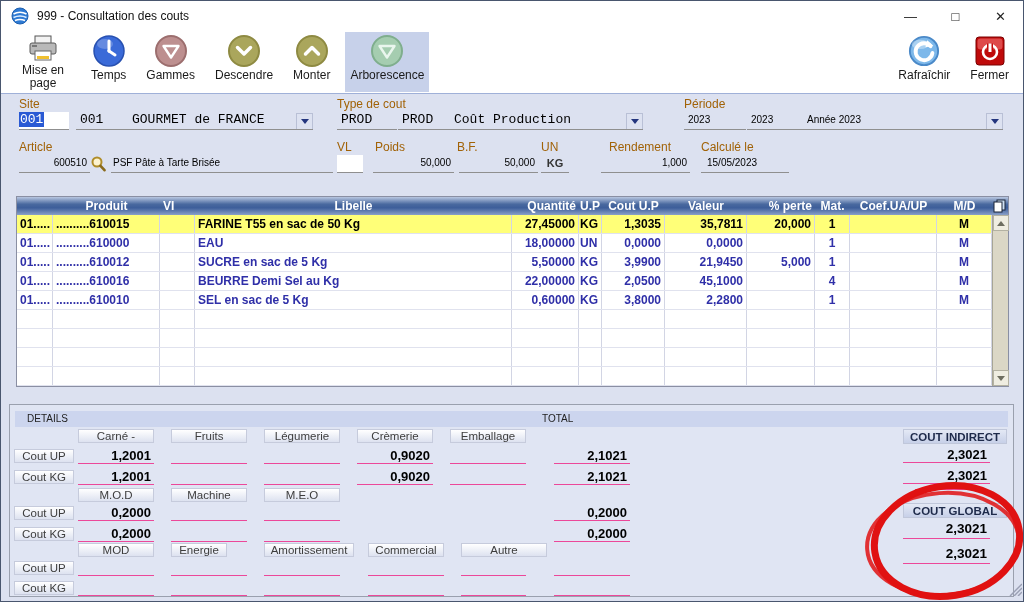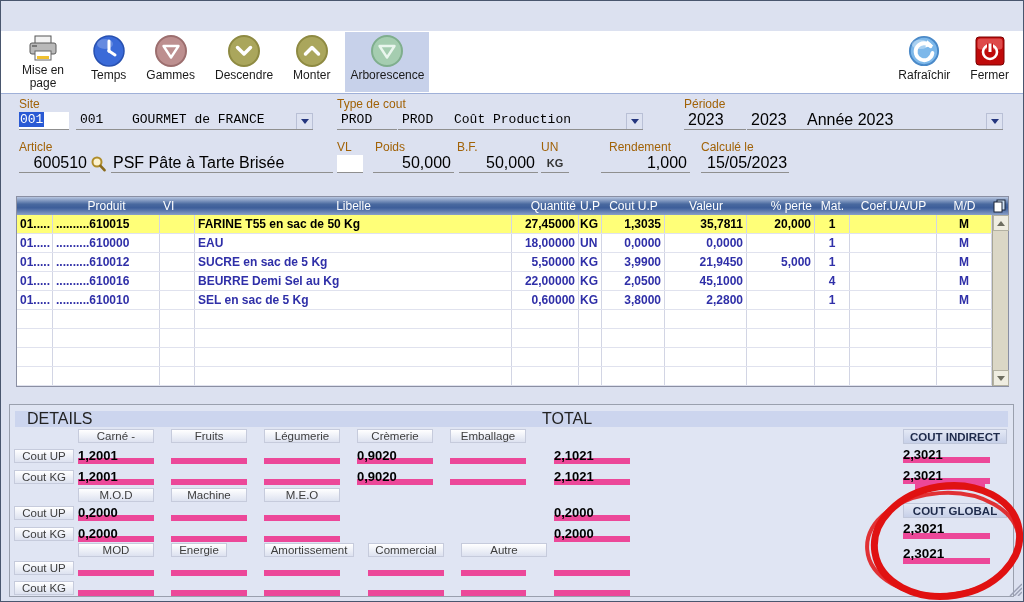--- a/index.html
+++ b/index.html
@@ -18,76 +18,92 @@
            display:flex;align-items:stretch;padding:0 4px;}
   .tb-btn{display:flex;flex-direction:column;align-items:center;justify-content:flex-start;margin:1px 5px;padding:1px 5px 2px;
           font-size:12px;color:#1a1a1a;text-align:center;line-height:13px;}
   .tb-btn .ticon{height:36px;display:flex;align-items:center;}
   .tb-btn.selected{background:#c7d1ea;}
   .tb-btn.narrow{max-width:56px;}
   .tb-right{margin-left:auto;display:flex;}
 
   
   .flabel{position:absolute;font-size:12px;color:#a16207;white-space:nowrap;}
-  .ffield{position:absolute;height:17px;line-height:16px;border-bottom:1px solid #8f8f8f;font-size:16px;color:#000;
+  .ffield{position:absolute;height:17px;line-height:16px;border-bottom:1px solid #8f8f8f;font-size:10px;color:#000;
           white-space:nowrap;overflow:hidden;}
   .ffield.white{background:#fff;}
   .mono{font-family:"Liberation Mono","DejaVu Sans Mono",monospace;font-size:13px;}
   .rt{text-align:right;padding-right:3px;}
   .sel-text{background:#2a5ad4;color:#fff;padding:0 1px;}
   .combo-arrow{position:absolute;right:0;top:1px;width:15px;height:15px;background:#dde2f1;border:1px solid #b9c0d6;
                display:flex;align-items:center;justify-content:center;}
   .combo-arrow i{display:block;width:0;height:0;border-left:4px solid transparent;border-right:4px solid transparent;
                  border-top:5px solid #23357e;}
   .code-span{display:inline-block;width:52px;padding-left:4px;}
   .mag{position:absolute;}
 
   
   .table-wrap{position:absolute;left:15px;top:195px;width:993px;height:191px;background:#fff;border:1px solid #8a8fa3;box-sizing:border-box;}
   .thead{position:relative;height:18px;display:flex;background:linear-gradient(#b9c7e1 0%,#49699f 40%,#3d5e9a 60%,#8aa0c8 100%);
-         color:#fff;font-weight:400;font-size:12px;align-items:flex-end;}
+         color:#fff;font-weight:700;font-size:12px;align-items:flex-end;}
   .tbody-area{display:flex;height:171px;}
   .rows{width:975px;}
   .trow{height:19px;display:flex;font-size:12px;font-weight:700;color:#2f2fa8;border-bottom:1px solid #e0e2ee;box-sizing:border-box;}
   .td{border-right:1px solid #d2d5e4;padding:0 3px;display:flex;align-items:center;overflow:hidden;white-space:nowrap;box-sizing:border-box;height:100%;}
   .thead .td{border-right:none;height:18px;}
   .trow.sel .td{background:#ffff78;color:#000;}
   .w0{width:36px}.w1{width:107px}.w2{width:35px}.w3{width:317px}.w4{width:67px}.w5{width:23px}
   .w6{width:63px}.w7{width:82px}.w8{width:68px}.w9{width:35px}.w10{width:87px}.w11{width:55px}
   .ar{justify-content:flex-end}.ac{justify-content:center}
   .vscroll{position:relative;width:18px;background:#dbd7c6;border-left:1px solid #a7a595;box-sizing:border-box;}
   .sarrow{position:absolute;left:0;width:16px;height:16px;background:#efede1;border:1px solid #b3b1a2;
           display:flex;align-items:center;justify-content:center;box-sizing:border-box;}
   .sarrow.up{top:0}.sarrow.down{bottom:0}
   .tri-up{width:0;height:0;border-left:4px solid transparent;border-right:4px solid transparent;border-bottom:5px solid #6e6e60;}
   .tri-down{width:0;height:0;border-left:4px solid transparent;border-right:4px solid transparent;border-top:5px solid #6e6e60;}
   .thead-icon{position:absolute;right:2px;top:2px;}
 
   
   .details{position:absolute;left:8px;top:403px;width:1005px;height:193px;border:1px solid #9aa0ae;background:#e0e5f3;box-sizing:border-box;}
-  .d-strip{position:absolute;left:5px;top:6px;right:5px;height:16px;background:#ccd5ee;font-size:16px;color:#222;line-height:16px;}
+  .d-strip{position:absolute;left:5px;top:6px;right:5px;height:16px;background:#ccd5ee;font-size:10px;color:#222;line-height:16px;}
   .d-strip .dt{margin-left:12px;}
   .d-strip .tt{position:absolute;left:527px;top:0;}
   .chip{position:absolute;height:14px;background:linear-gradient(#ffffff,#dde2f0);border:1px solid #c6cbdc;
         font-size:11.5px;color:#3d3d3d;display:flex;align-items:center;justify-content:center;box-sizing:border-box;white-space:nowrap;}
-  .dval{position:absolute;height:16px;border-bottom:6px solid #ec4899;font-size:13px;font-weight:700;color:#000;
-        padding-right:3px;line-height:15px;box-sizing:border-box;}
+  .dval{position:absolute;height:16px;border-bottom:1px solid #ec4899;font-size:13px;font-weight:700;color:#000;
+        text-align:right;padding-right:3px;line-height:15px;box-sizing:border-box;}
   .rstrip{position:absolute;height:15px;background:linear-gradient(#e4e9f5,#c7d0e8);border:1px solid #c0c7da;
           font-size:11.5px;font-weight:700;color:#1e2a4a;display:flex;align-items:center;justify-content:center;box-sizing:border-box;}
   .big{font-size:13.5px;height:20px;line-height:19px;}
 
   
   .annotation-svg{position:absolute;left:0;top:0;width:1022px;height:600px;pointer-events:none;}
   .grip{position:absolute;right:1px;bottom:1px;}
 </style>
 </head>
 <body>
 
 <div class="window">
 
+  <div class="titlebar">
+    <span class="title-appicon">
+      <svg width="18" height="18" viewBox="0 0 18 18">
+        <circle cx="9" cy="9" r="8" fill="#2d7ad4" stroke="#1c5eae"></circle>
+        <path d="M2.5 7 Q9 3.5 15.5 7" stroke="#ffffff" stroke-width="1.6" fill="none"></path>
+        <path d="M2.5 10.5 Q9 7.5 15.5 10.5" stroke="#dcedff" stroke-width="1.6" fill="none"></path>
+        <path d="M4 13.5 Q9 11.5 14 13.5" stroke="#ffffff" stroke-width="1.4" fill="none"></path>
+      </svg>
+    </span>
+    <span class="title-text">999 - Consultation des couts</span>
+    <div class="win-controls">
+      <div class="win-btn">—</div>
+      <div class="win-btn">□</div>
+      <div class="win-btn">✕</div>
+    </div>
+  </div>
 
   <div class="toolbar">
     <div class="tb-btn narrow">
       <span class="ticon">
         <svg width="34" height="30" viewBox="0 0 34 30">
           <rect x="9" y="2" width="16" height="8" fill="#f2f2f2" stroke="#555"></rect>
           <rect x="4" y="9" width="26" height="11" rx="2" fill="#b9b9b9" stroke="#5a5a5a"></rect>
           <rect x="6" y="11" width="5" height="2" fill="#777"></rect>
           <rect x="9" y="17" width="16" height="9" fill="#ffffff" stroke="#666"></rect>
           <rect x="11" y="22" width="12" height="3" fill="#f0c030"></rect>

